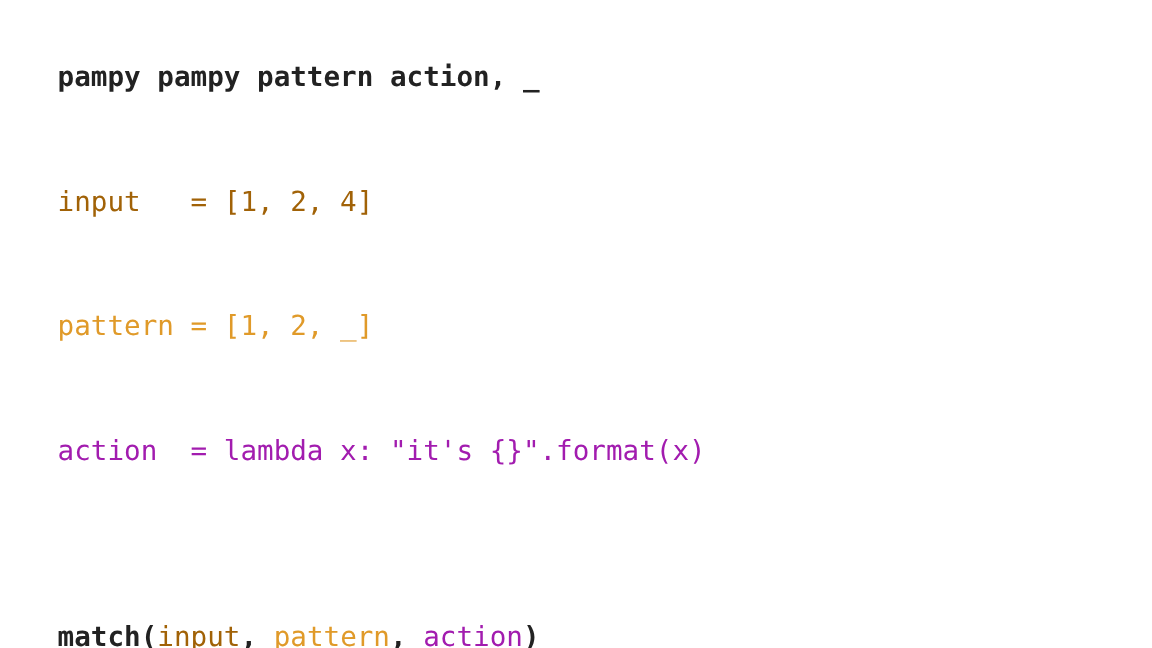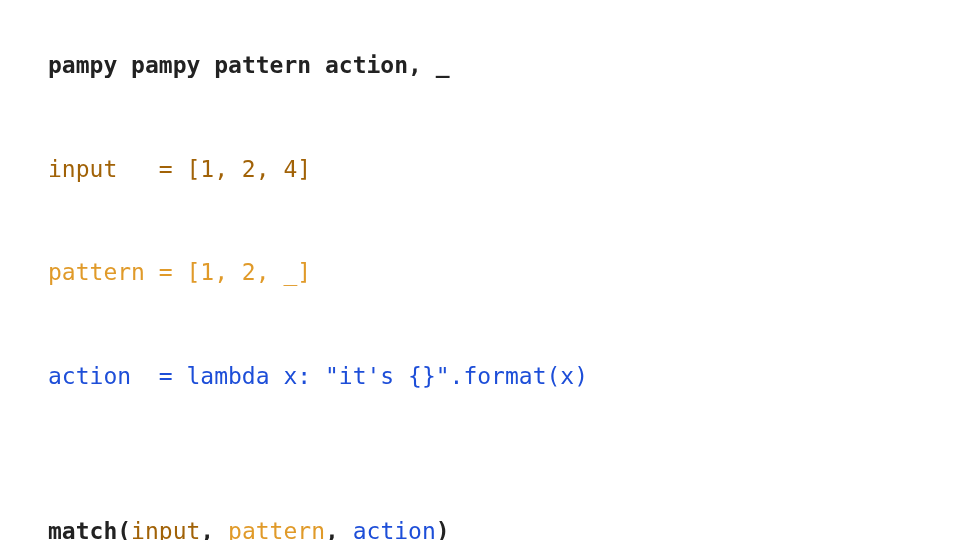--- a/index.html
+++ b/index.html
@@ -16,21 +16,21 @@
     font-family: "Menlo", "Consolas", "DejaVu Sans Mono", "Liberation Mono", monospace;
     font-size: 23px;
     line-height: 2.25;
     white-space: pre;
     color: #222;
   }
   .kw     { font-weight: 700; color: #222; }
   .plain  { color: #222; font-weight: bold; }
   .blue   { color: #a16207; }
   .orange { color: #e09a29; }
-  .green  { color: #1d4ed8; }
+  .green  { color: #a21caf; }
   .fnname { font-weight: 700; color: #222; }
 </style>
 </head>
 <body>
 
 <pre class="code"><span><span class="kw">pampy</span><span class="plain"> pampy </span><span class="kw">pattern</span><span class="plain"> action, _</span></span>
 
 <span><span class="blue">input</span><span class="blue">   = [1, 2, 4]</span></span>
 
 <span><span class="orange">pattern</span><span class="orange"> = [1, 2, _]</span></span>

